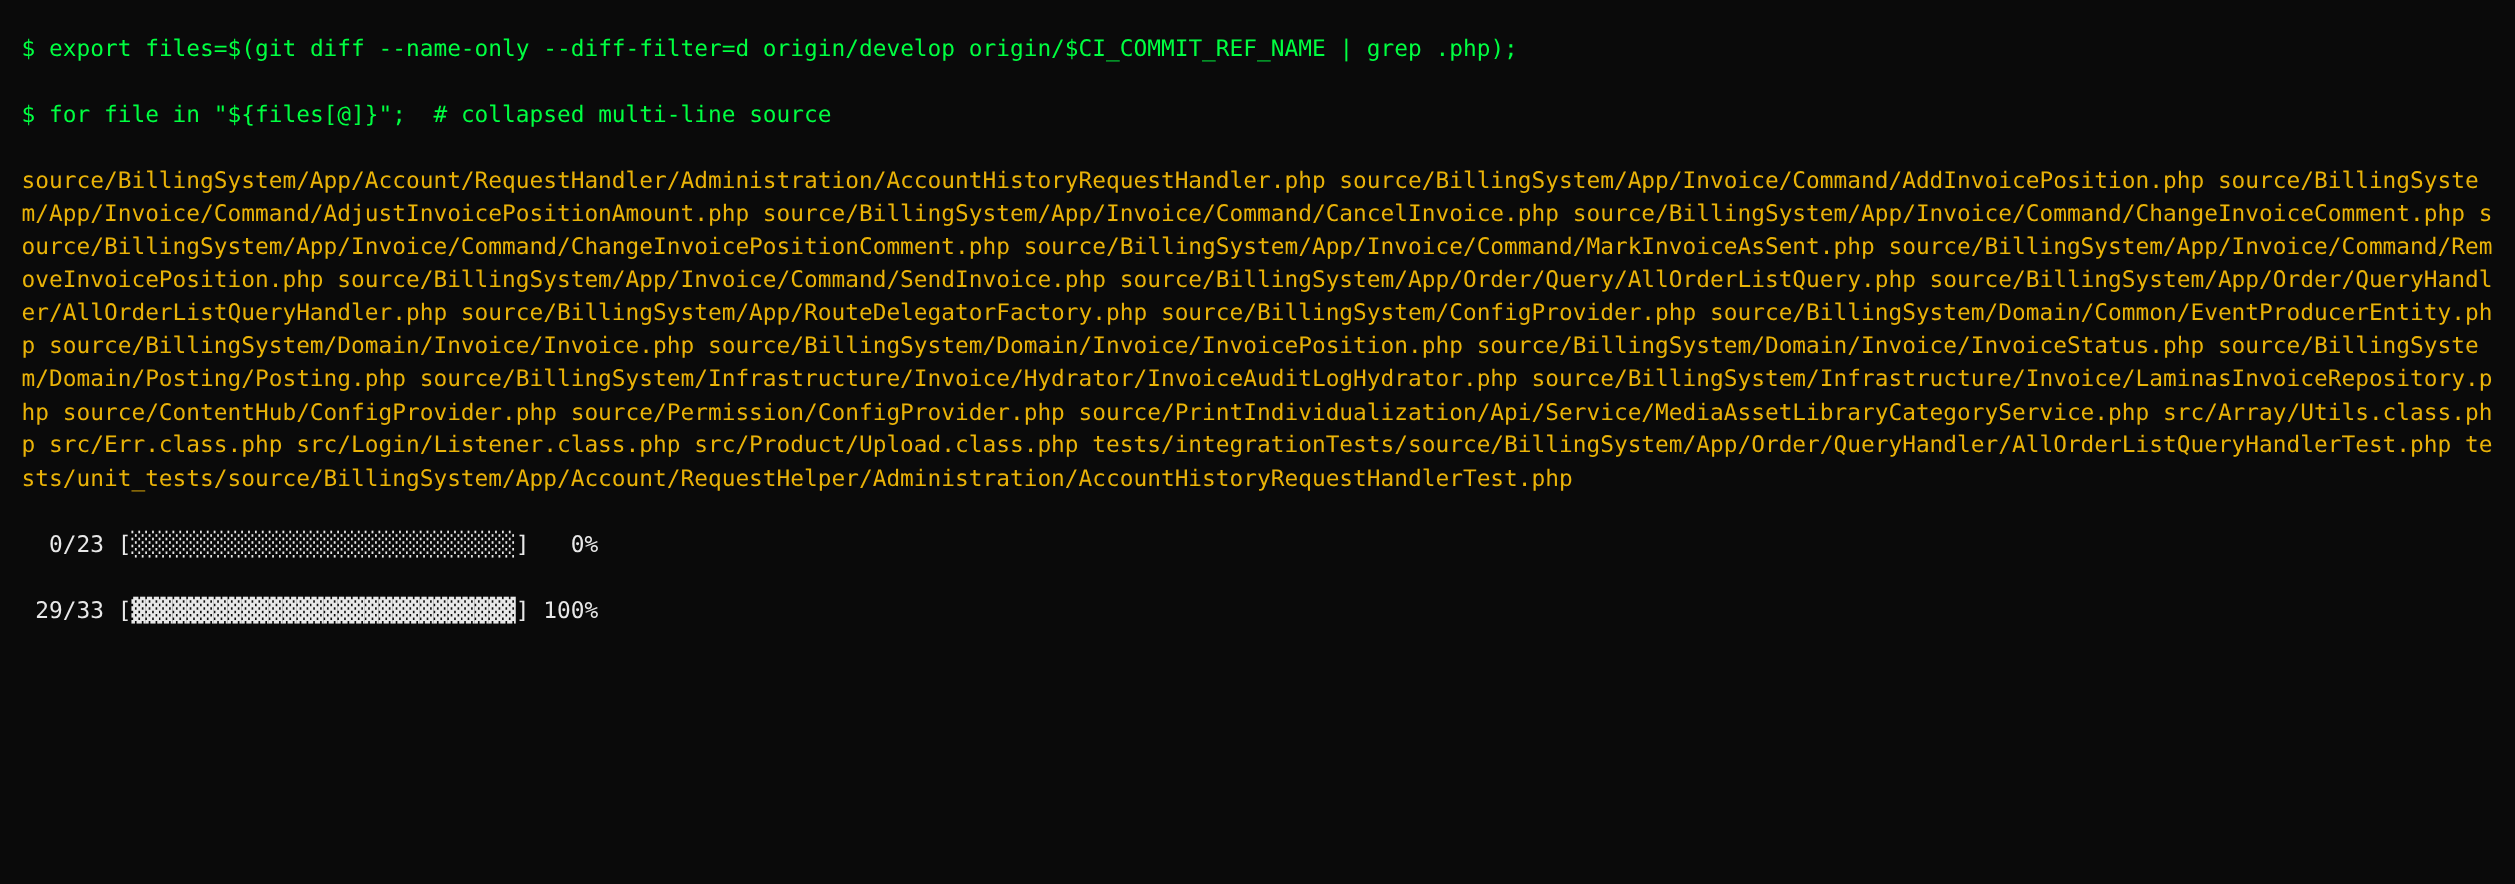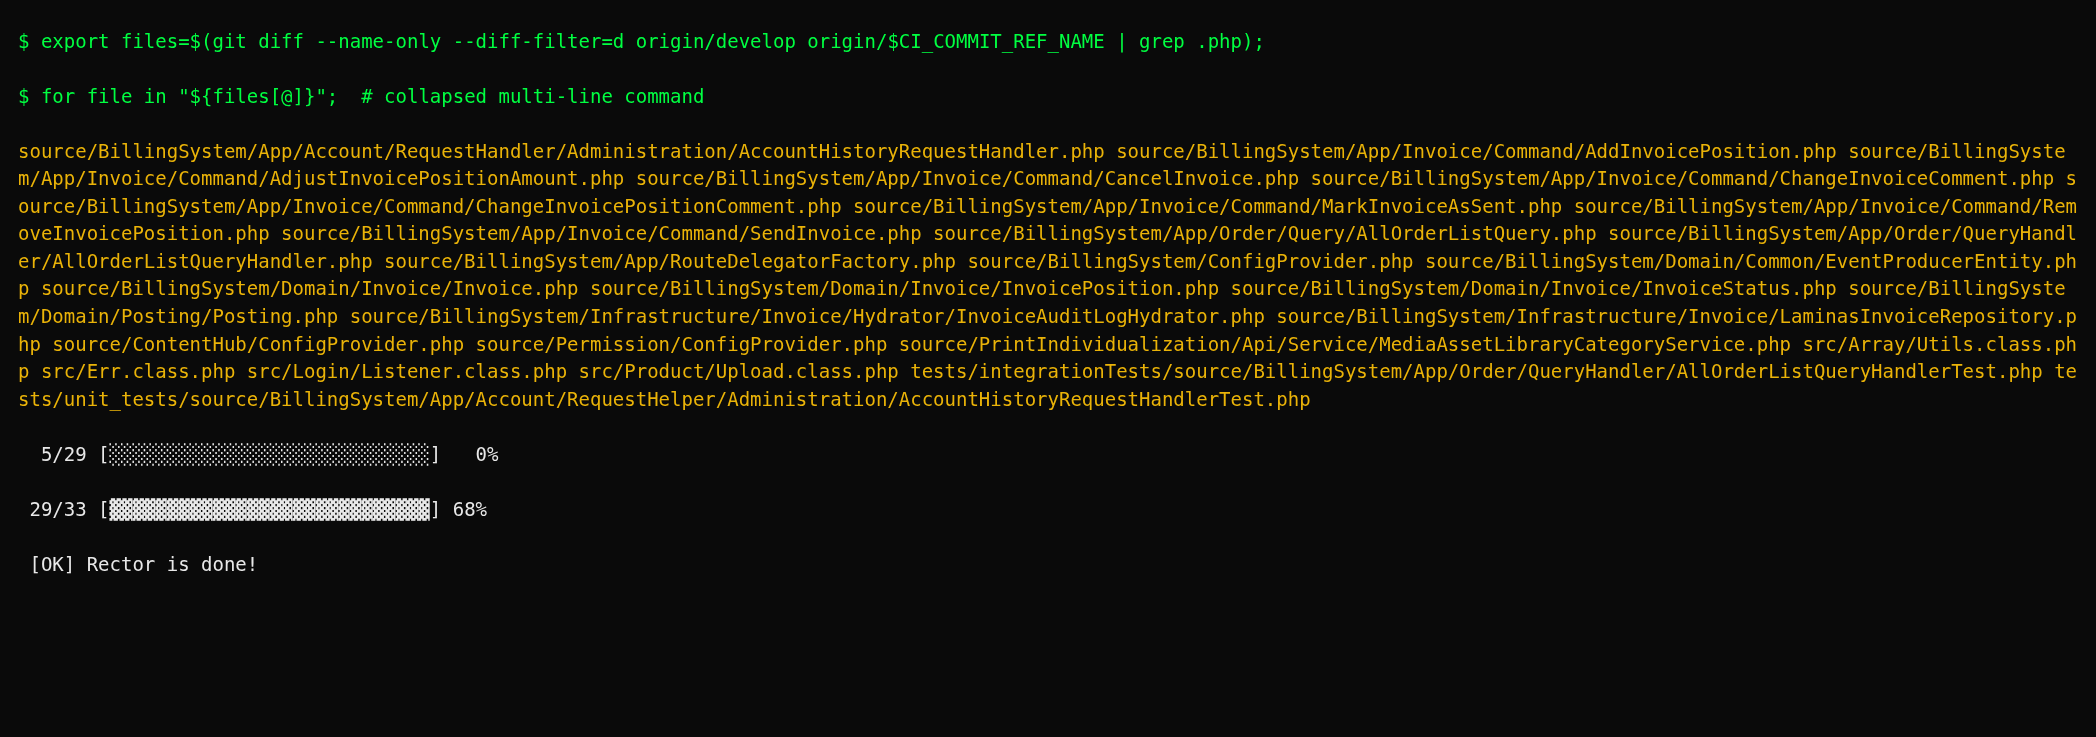--- a/index.html
+++ b/index.html
@@ -49,18 +49,17 @@
     .line2 {
       color: #00ff41;
       white-space: pre;
     }
   </style>
 </head>
 <body>
 
 <div class="terminal">
 <div class="line1"><span class="prompt">$</span><span class="command"> export files=$(git diff --name-only --diff-filter=d origin/develop origin/$CI_COMMIT_REF_NAME | grep .php);</span></div>
-<div class="line2"><span class="prompt">$</span><span class="command"> for file in "${files[@]}";  </span><span class="comment"># collapsed multi-line command</span></div>
+<div class="line2"><span class="prompt">$</span><span class="command"> for file in "${files[@]}";  </span><span class="comment"># collapsed multi-line source</span></div>
 <div class="output">source/BillingSystem/App/Account/RequestHandler/Administration/AccountHistoryRequestHandler.php source/BillingSystem/App/Invoice/Command/AddInvoicePosition.php source/BillingSystem/App/Invoice/Command/AdjustInvoicePositionAmount.php source/BillingSystem/App/Invoice/Command/CancelInvoice.php source/BillingSystem/App/Invoice/Command/ChangeInvoiceComment.php source/BillingSystem/App/Invoice/Command/ChangeInvoicePositionComment.php source/BillingSystem/App/Invoice/Command/MarkInvoiceAsSent.php source/BillingSystem/App/Invoice/Command/RemoveInvoicePosition.php source/BillingSystem/App/Invoice/Command/SendInvoice.php source/BillingSystem/App/Order/Query/AllOrderListQuery.php source/BillingSystem/App/Order/QueryHandler/AllOrderListQueryHandler.php source/BillingSystem/App/RouteDelegatorFactory.php source/BillingSystem/ConfigProvider.php source/BillingSystem/Domain/Common/EventProducerEntity.php source/BillingSystem/Domain/Invoice/Invoice.php source/BillingSystem/Domain/Invoice/InvoicePosition.php source/BillingSystem/Domain/Invoice/InvoiceStatus.php source/BillingSystem/Domain/Posting/Posting.php source/BillingSystem/Infrastructure/Invoice/Hydrator/InvoiceAuditLogHydrator.php source/BillingSystem/Infrastructure/Invoice/LaminasInvoiceRepository.php source/ContentHub/ConfigProvider.php source/Permission/ConfigProvider.php source/PrintIndividualization/Api/Service/MediaAssetLibraryCategoryService.php src/Array/Utils.class.php src/Err.class.php src/Login/Listener.class.php src/Product/Upload.class.php tests/integrationTests/source/BillingSystem/App/Order/QueryHandler/AllOrderListQueryHandlerTest.php tests/unit_tests/source/BillingSystem/App/Account/RequestHelper/Administration/AccountHistoryRequestHandlerTest.php</div>
-<div class="progress-line"><span>  5/29 </span><span>[░░░░░░░░░░░░░░░░░░░░░░░░░░░░]</span><span>   0%</span></div>
-<div class="progress-line"><span> 29/33 </span><span>[▓▓▓▓▓▓▓▓▓▓▓▓▓▓▓▓▓▓▓▓▓▓▓▓▓▓▓▓]</span><span> 68%</span></div>
-<div class="ok-line"> [OK] Rector is done!</div>
+<div class="progress-line"><span>  0/23 </span><span>[░░░░░░░░░░░░░░░░░░░░░░░░░░░░]</span><span>   0%</span></div>
+<div class="progress-line"><span> 29/33 </span><span>[▓▓▓▓▓▓▓▓▓▓▓▓▓▓▓▓▓▓▓▓▓▓▓▓▓▓▓▓]</span><span> 100%</span></div>
 </div>
 
 </body></html>

